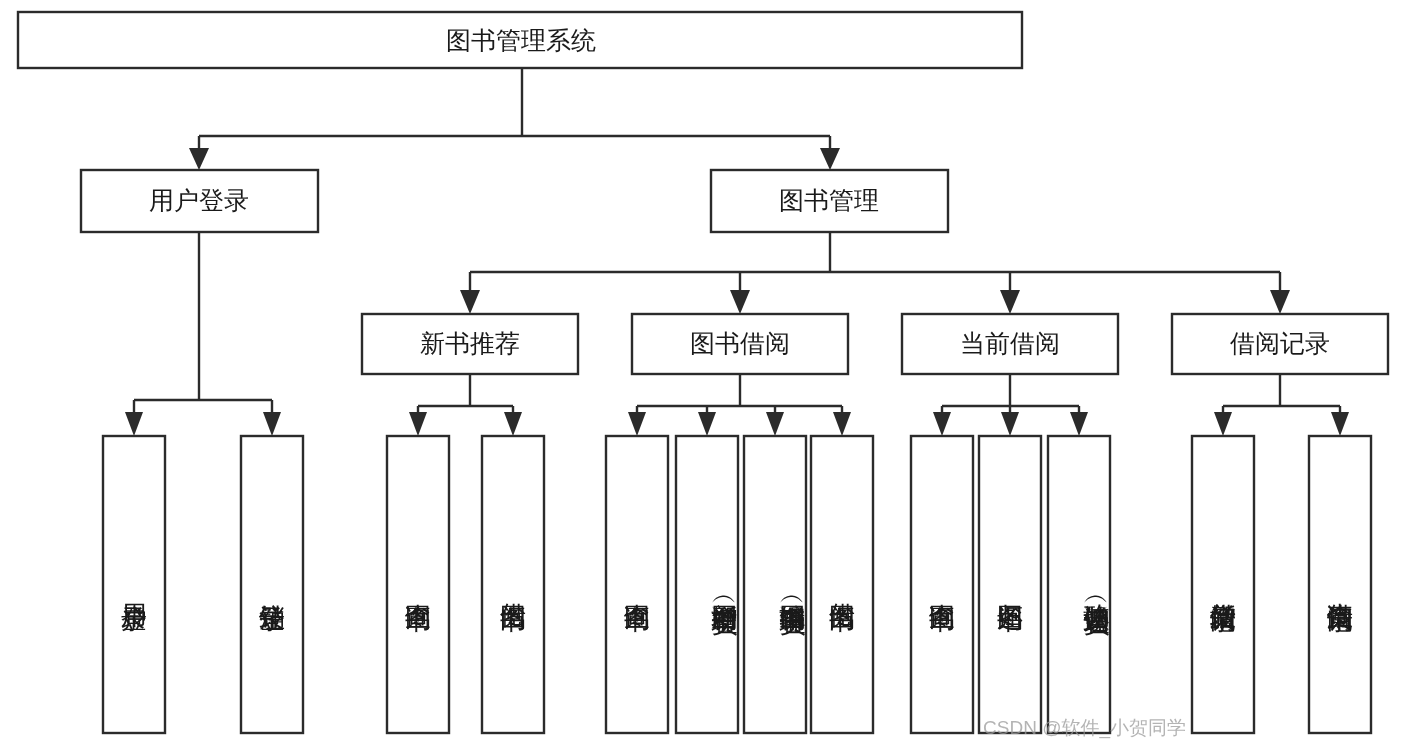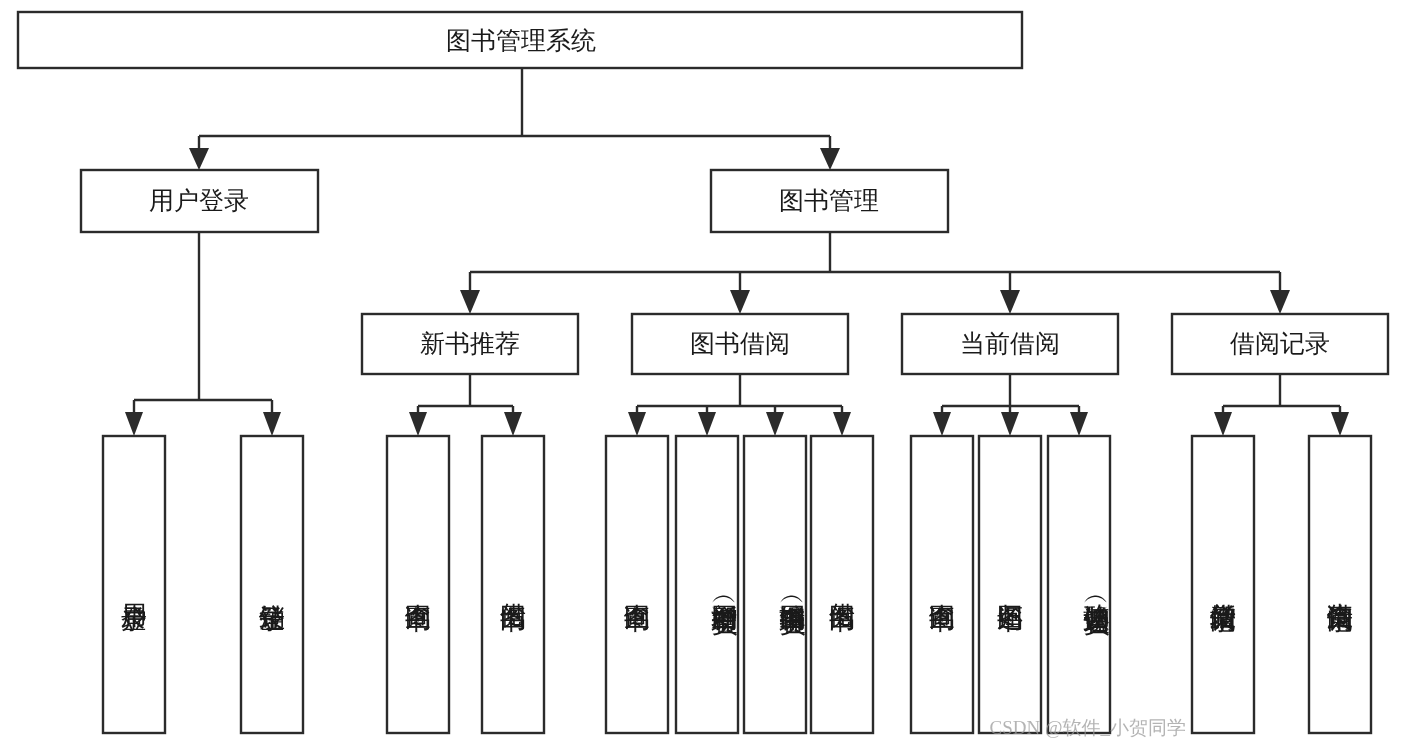--- a/index.html
+++ b/index.html
@@ -61,21 +61,21 @@
     align-items: center;
     justify-content: center;
     letter-spacing: 1px;
     white-space: nowrap;
     pointer-events: none;
   }
   .watermark {
     position: absolute;
     right: 8px;
     bottom: 6px;
-    font-family: Liberation Serif, serif;
+    font-family: Liberation Sans, sans-serif;
     font-size: 19px;
     color: #9b9b9b;
     opacity: 0.75;
     white-space: nowrap;
   }
 </style>
 </head>
 <body>
 
 <div id="diagram-root">

